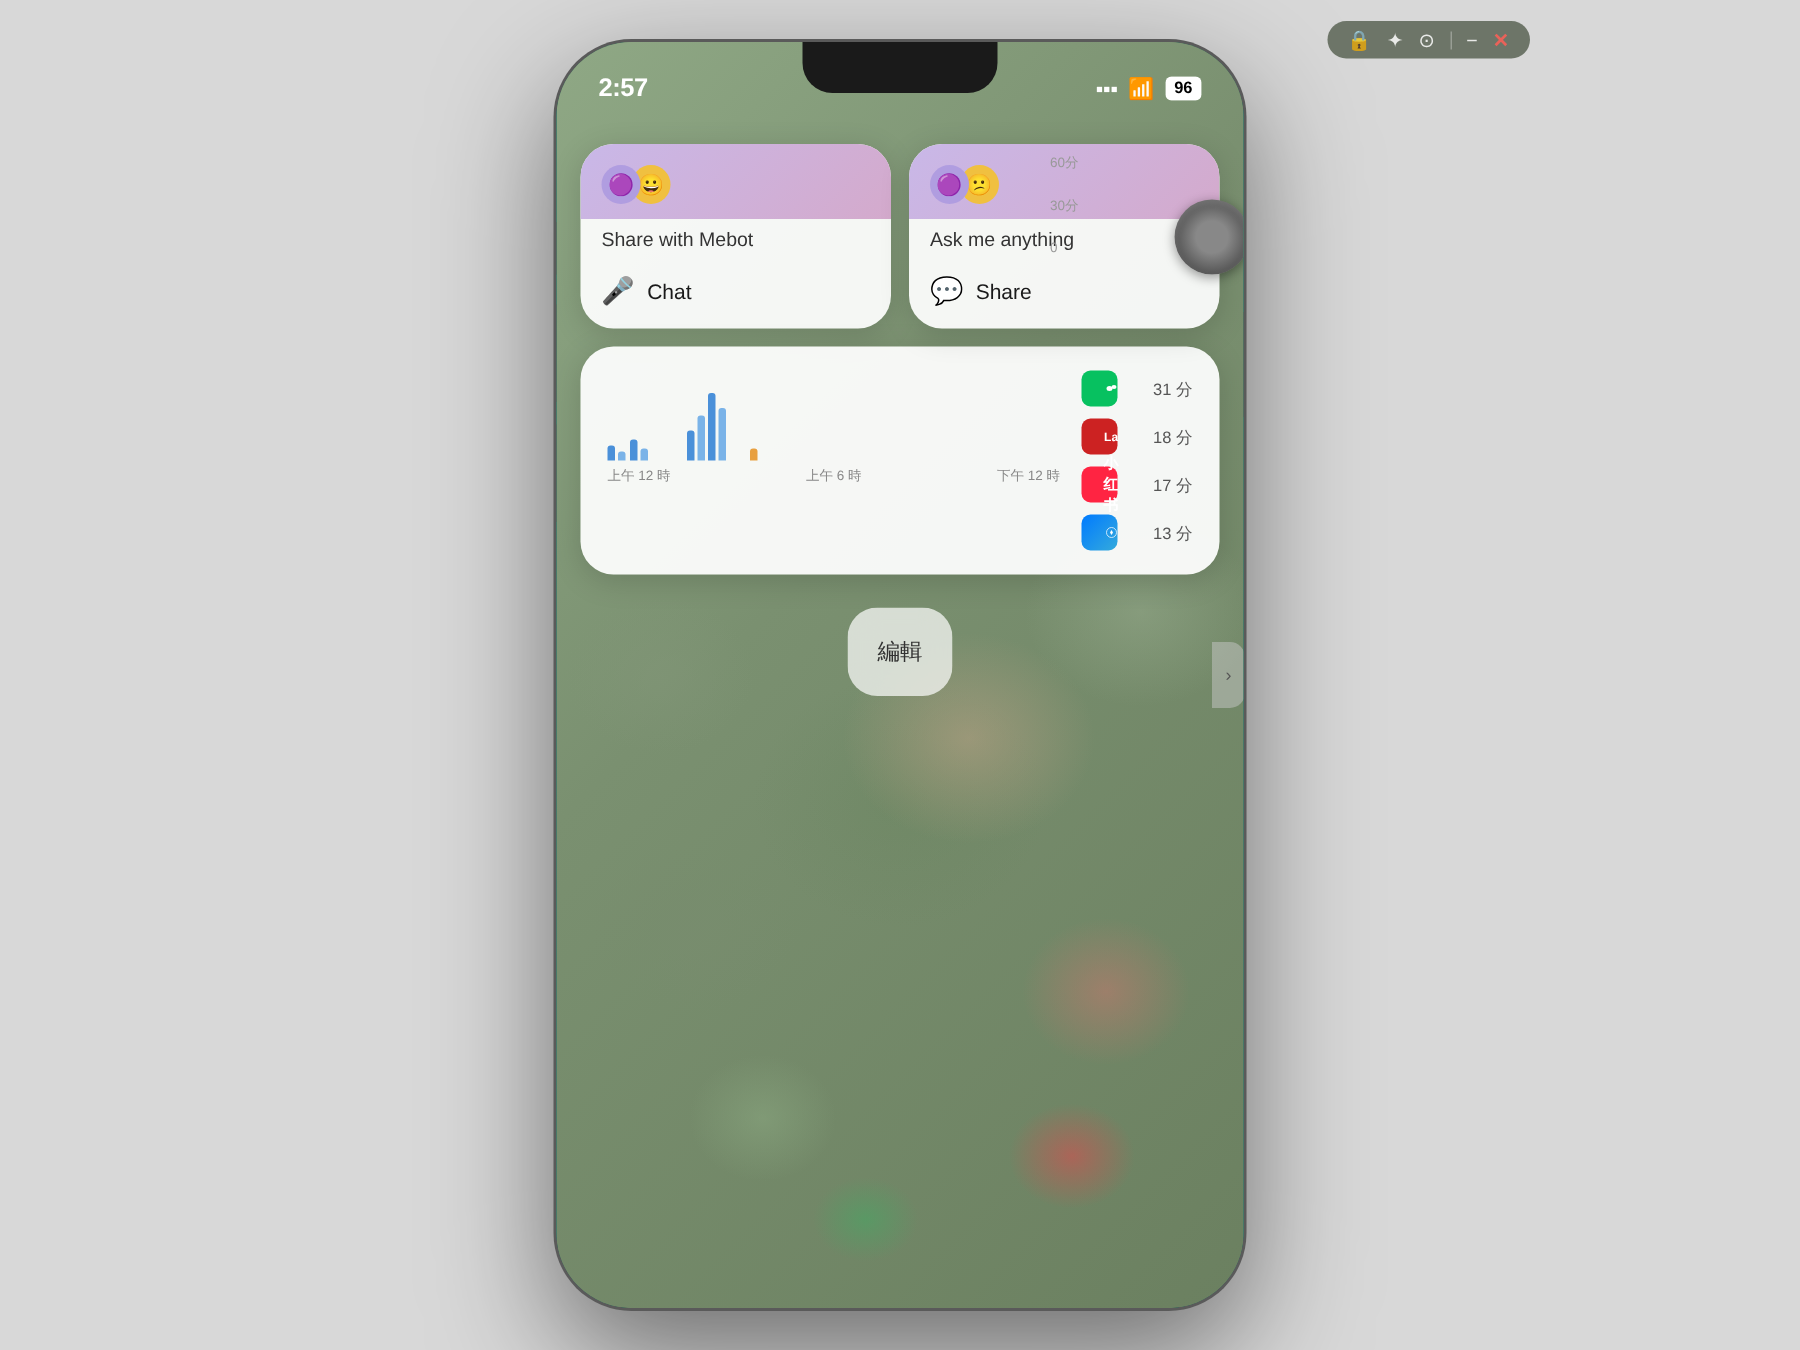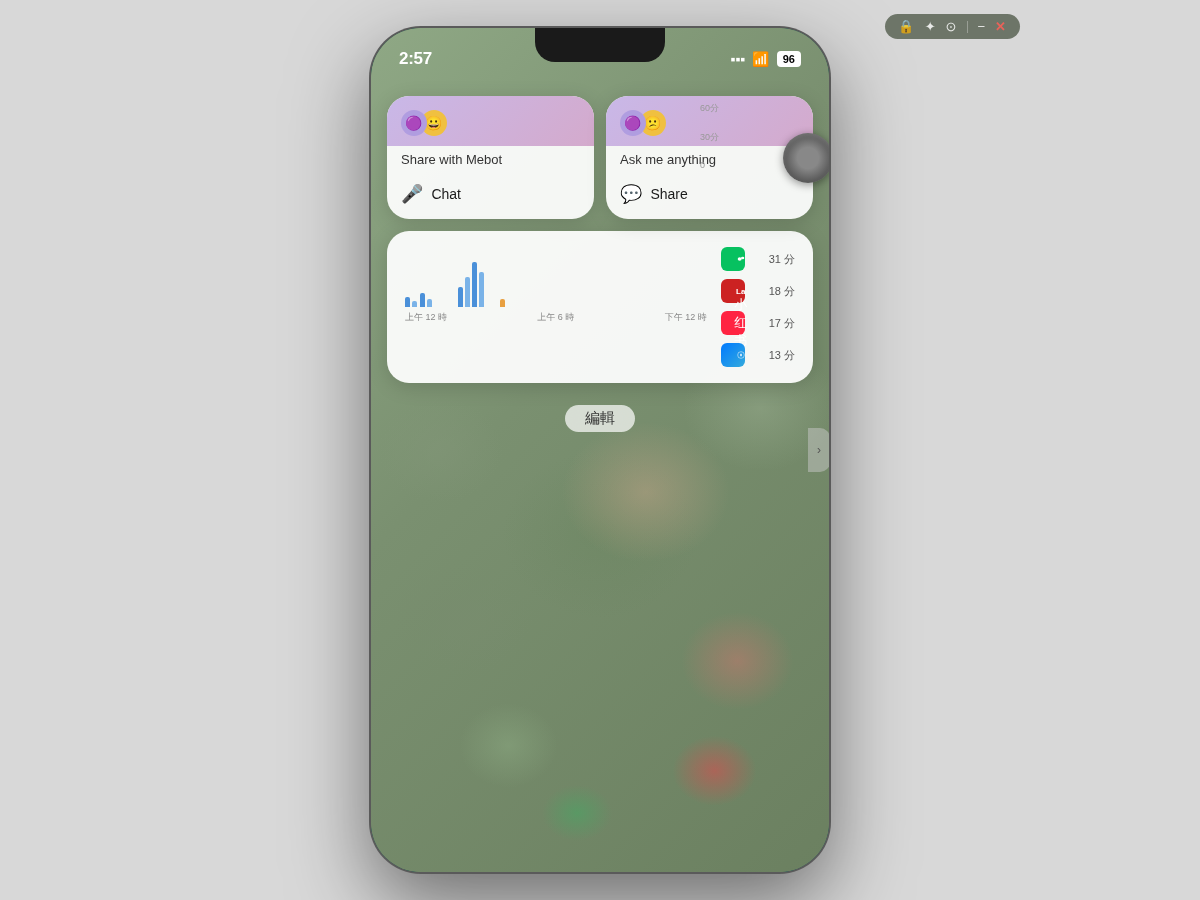--- a/index.html
+++ b/index.html
@@ -301,32 +301,32 @@
       height: 24px;
       border-radius: 6px;
       display: flex;
       align-items: center;
       justify-content: center;
       font-size: 12px;
       padding-left: 16px;
     }
     .wechat-green { background: #07c160; color: #fff; }
     .lala-red { background: #cc2222; color: #fff; font-weight: 700; font-size: 8px; }
-    .xiaohongshu { background: #ff2442; color: #fff; font-size: 13px; font-weight: 400; }
+    .xiaohongshu { background: #ff2442; color: #fff; font-size: 10px; font-weight: 700; }
     .safari-blue { background: linear-gradient(135deg, #007aff, #34aadc); color: #fff; }
     .app-stat-min {
       font-size: 11px;
       color: #555;
     }
 
     
     .edit-button {
       background: rgba(255,255,255,0.7);
       border-radius: 20px;
-      padding: 4px 20px;
+      padding: 20px 20px;
       font-size: 15px;
       color: #333;
       text-align: center;
       align-self: center;
       margin-top: 10px;
       cursor: pointer;
       backdrop-filter: blur(10px);
     }
 
     

